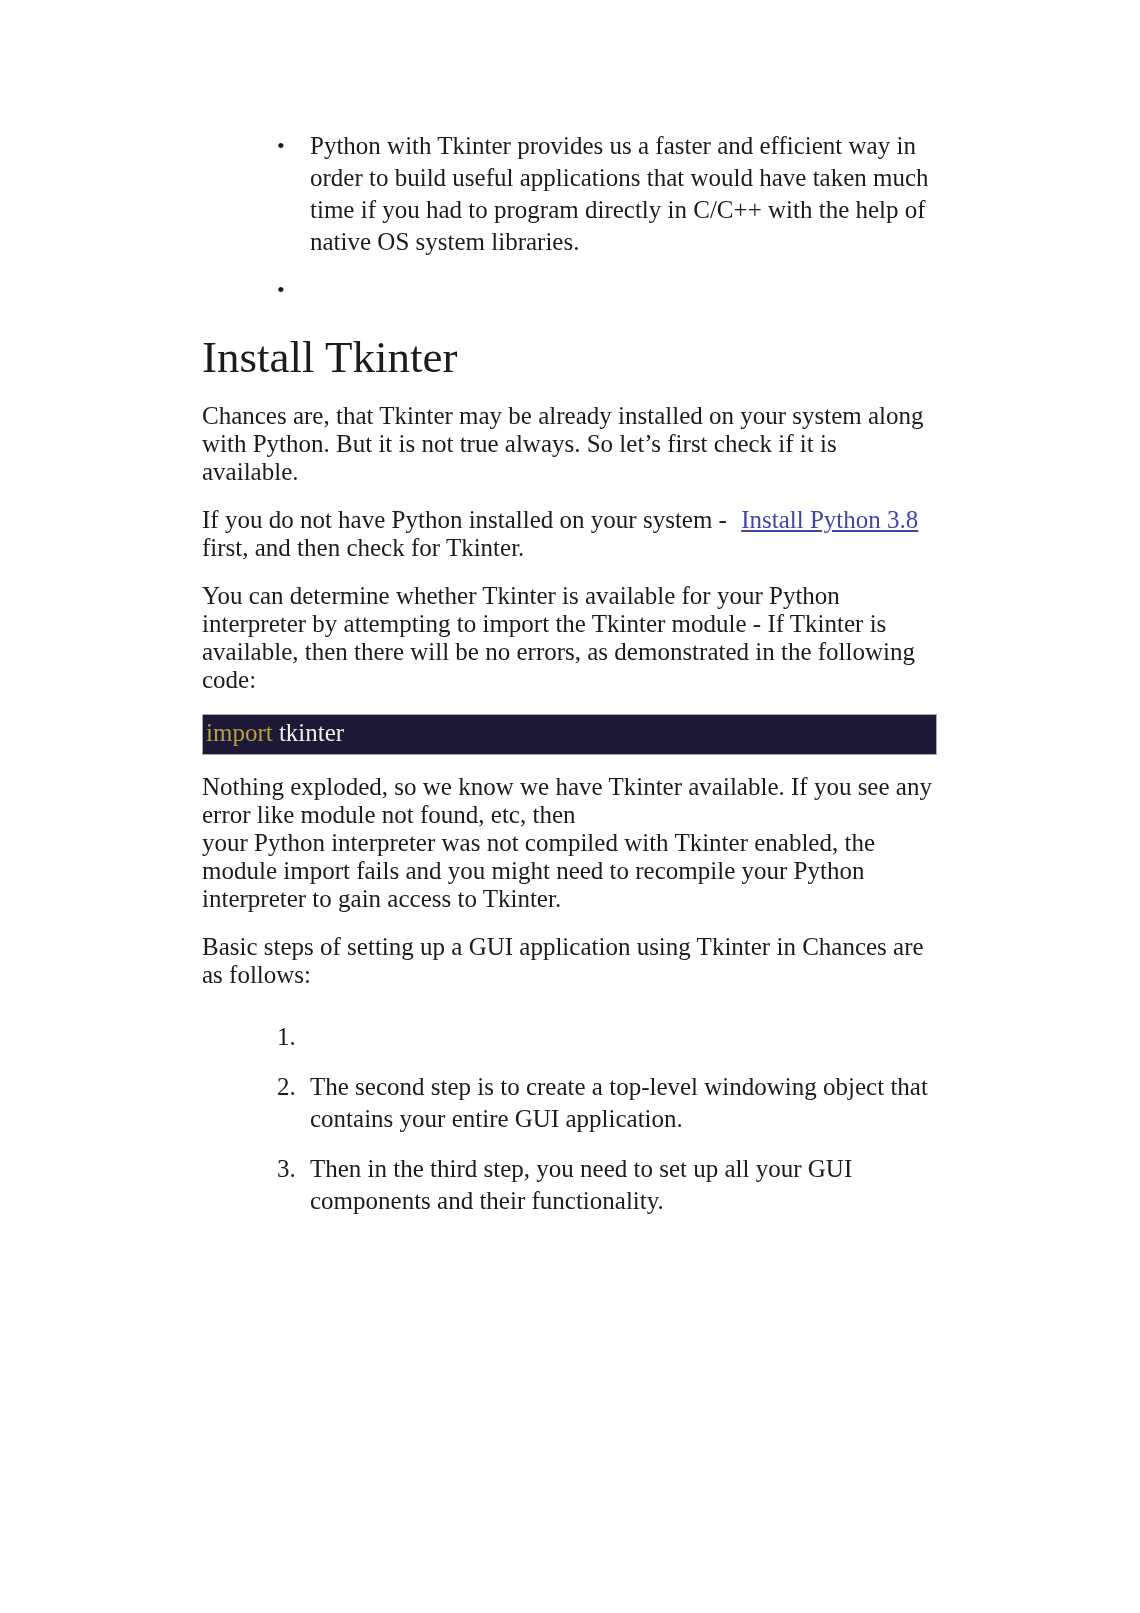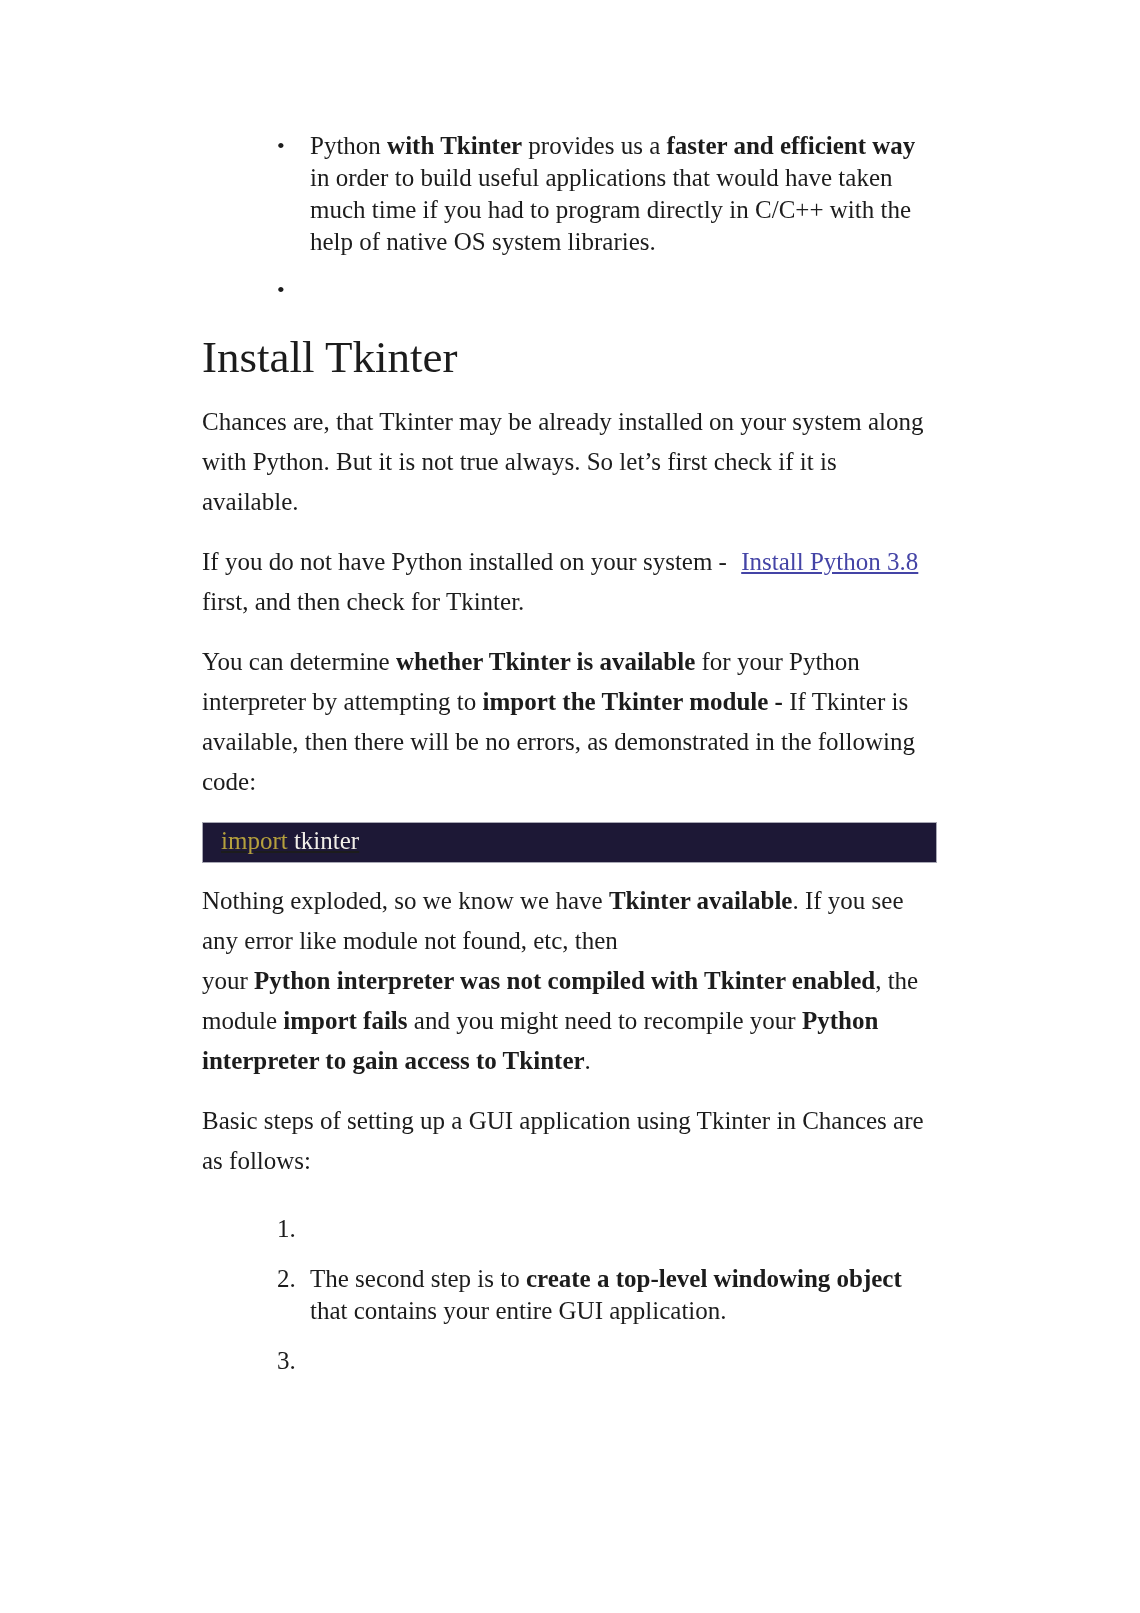--- a/index.html
+++ b/index.html
@@ -15,21 +15,21 @@
     overflow: hidden;
   }
   .content {
     box-sizing: border-box;
     width: 1140px;
     padding: 130px 203px 0 202px;
   }
   p {
     margin: 0 0 20px 0;
     font-size: 25px;
-    line-height: 40px;
+    line-height: 28px;
   }
   h1 {
     font-size: 45px;
     line-height: 1.15;
     font-weight: 400;
     margin: 26px 0 18px 0;
     letter-spacing: 0;
   }
   .list {
     margin: 0 0 12px 0;
@@ -56,28 +56,27 @@
     margin-top: 32px;
   }
   .steps .li {
     margin-bottom: 18px;
   }
   .code-block {
     box-sizing: border-box;
     margin: 20px 0 18px 0;
     background: var(--code-bg, #1d1836);
     border: 1px solid var(--code-border, #a8a8b4);
-    padding: 3px 8px 6px 18px;
-    text-decoration: underline;
+    padding: 3px 8px 6px 3px;
   }
   .code-line {
     font-size: 25px;
     line-height: 30px;
   }
-  .s-b   { font-weight: 700; }
+  .s-b   { font-weight: 400; }
   .s-link {
     color: var(--link, #4444a6);
     text-decoration: underline;
     cursor: pointer;
     margin-left: 8px;
   }
   .s-pink { color: var(--pink, #d63384); }
   .s-kw   { color: var(--code-kw, #b5a03d); }
   .s-code { color: var(--code-text, #f2efe9); }
 </style>
@@ -116,16 +115,17 @@
   <div class="list steps">
       <div class="li">
         <span class="marker">1.</span>
       </div>
       <div class="li">
         <span class="marker">2.</span>
         <span class="li-content"><span>The second step is to </span><span class="s-b">create a top-level windowing object</span><span> that contains your entire GUI application.</span></span>
       </div>
       <div class="li">
         <span class="marker">3.</span>
+        <span class="li-content"><span>Then in the third step, you need to </span><span class="s-b">set up all your GUI components</span><span> and their functionality.</span></span>
       </div>
     </div>
 
 </div>
 
 </body></html>

